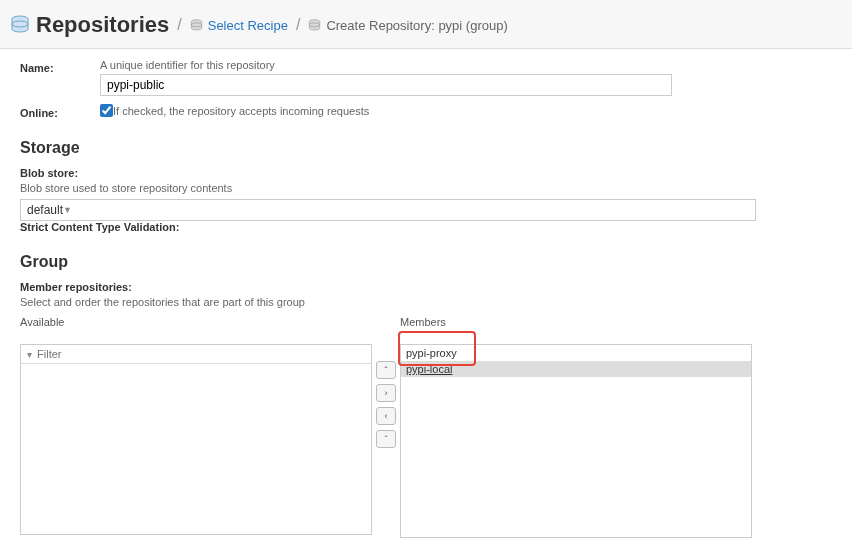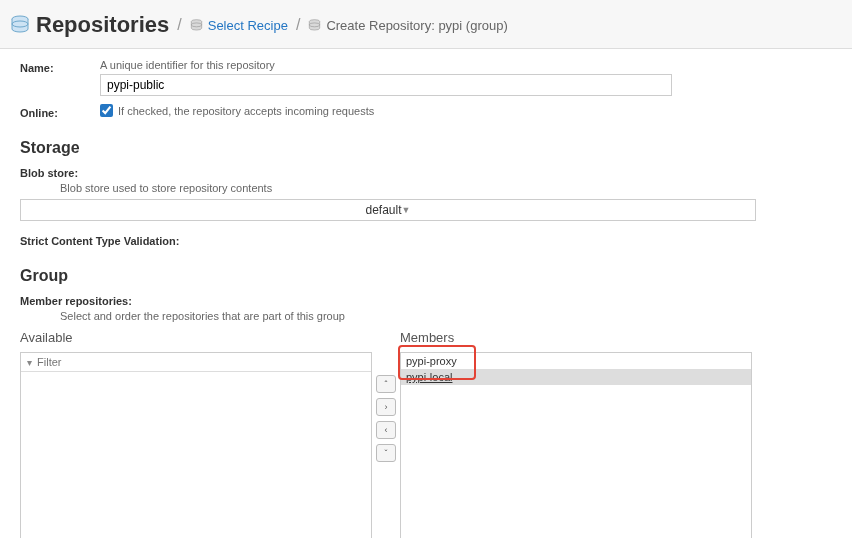--- a/index.html
+++ b/index.html
@@ -12,36 +12,36 @@
   .bc-current { color: #666; font-size: 13px; display: flex; align-items: center; gap: 5px; }
   .db-icon svg { display: block; }
 
   .content { padding: 10px 20px 20px 20px; }
 
   .form-row { display: flex; align-items: flex-start; margin-bottom: 8px; }
   .form-label { width: 80px; font-weight: bold; font-size: 11px; color: #333; padding-top: 3px; }
   .form-field { flex: 1; }
   .helptext { font-size: 11px; color: #666; margin-bottom: 3px; }
   .text-input { width: 572px; border: 1px solid #ccc; padding: 3px 6px; font-size: 12px; height: 22px; }
-  .check-row { display: flex; align-items: center; gap: 5px; font-size: 11px; color: #666; }
+  .check-row { display: flex; align-items: center; font-size: 11px; color: #666; }
   .check-row input { accent-color: #2476c3; }
 
   h2.section { font-size: 16px; font-weight: bold; margin-top: 20px; margin-bottom: 10px; color: #333; }
   .sub-label { font-weight: bold; font-size: 11px; margin-bottom: 3px; }
-  .sub-help { font-size: 11px; color: #666; margin-bottom: 5px; margin-left: 40px; }
-  .select-box { width: 736px; border: 1px solid #ccc; padding: 3px 6px; font-size: 12px; height: 22px; background: #fff; display: flex; justify-content: center; align-items: center; color: #333; cursor: pointer; }
+  .sub-help { font-size: 11px; color: #666; margin-bottom: 5px; }
+  .select-box { width: 736px; border: 1px solid #ccc; padding: 3px 6px; font-size: 12px; height: 22px; background: #fff; display: flex; justify-content: flex-start; align-items: center; color: #333; cursor: pointer; }
   .select-box .caret { font-size: 9px; color: #888; }
 
-  .validation-row { margin-top: 14px; }
+  .validation-row { }
   .validation-row .sub-label { margin-bottom: 3px; }
 
   .group-block { margin-top: 20px; }
   .transfer { display: flex; gap: 4px; margin-top: 8px; }
   .col { display: flex; flex-direction: column; }
-  .col-head { font-size: 13px; color: #555; margin-bottom: 7px; }
+  .col-head { font-size: 11px; color: #555; margin-bottom: 16px; }
   .avail-box { width: 352px; border: 1px solid #ccc; }
   .filter-row { border-bottom: 1px solid #ddd; padding: 3px 6px; display: flex; align-items: center; gap: 5px; }
   .filter-row input { border: none; outline: none; width: 100%; font-size: 11px; }
   .filter-icon { color: #888; font-size: 10px; }
   .avail-list { height: 170px; background: #fff; }
   .mid-buttons { display: flex; flex-direction: column; gap: 5px; align-self: flex-start; margin-top: 45px; }
   .mid-buttons button { width: 20px; height: 18px; border: 1px solid #bbb; background: #f5f5f5; border-radius: 3px; font-size: 9px; color: #555; cursor: pointer; line-height: 1; padding: 0; }
   .members-box { width: 352px; border: 1px solid #ccc; height: 194px; background: #fff; }
   .member-item { font-size: 11px; padding: 2px 5px; color: #333; }
   .member-item.selected { background: #ddd; text-decoration: underline; }

